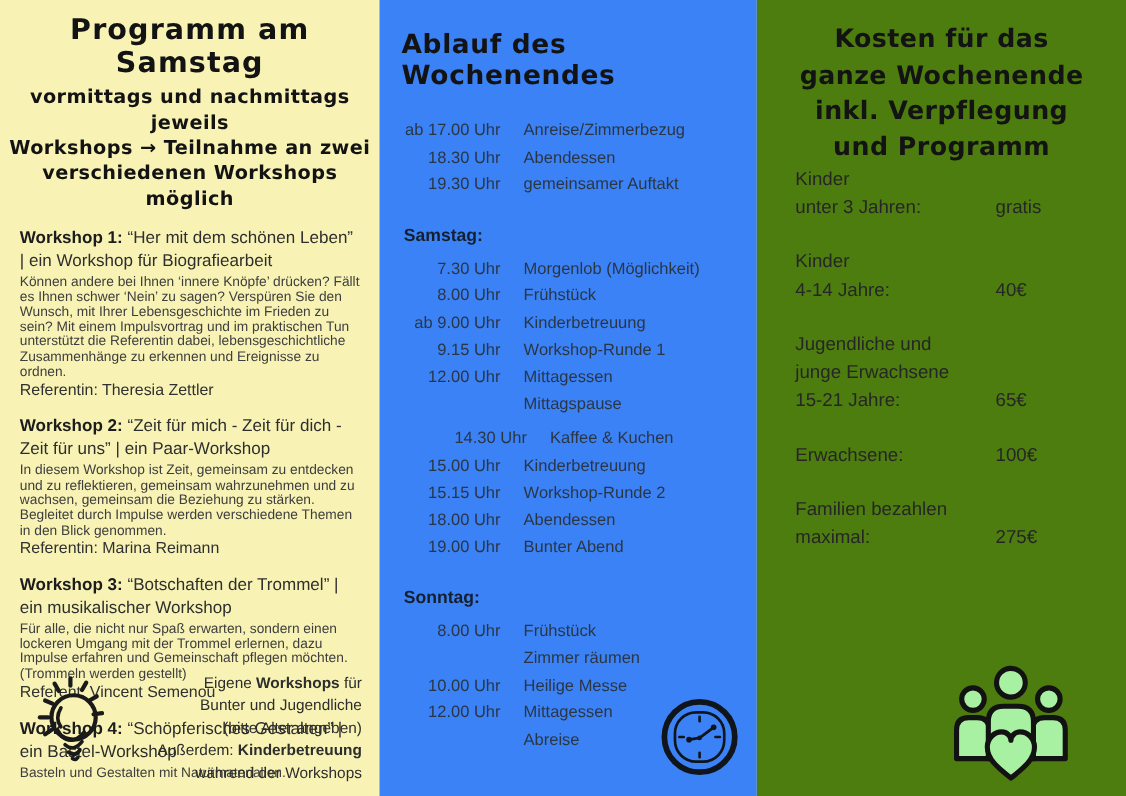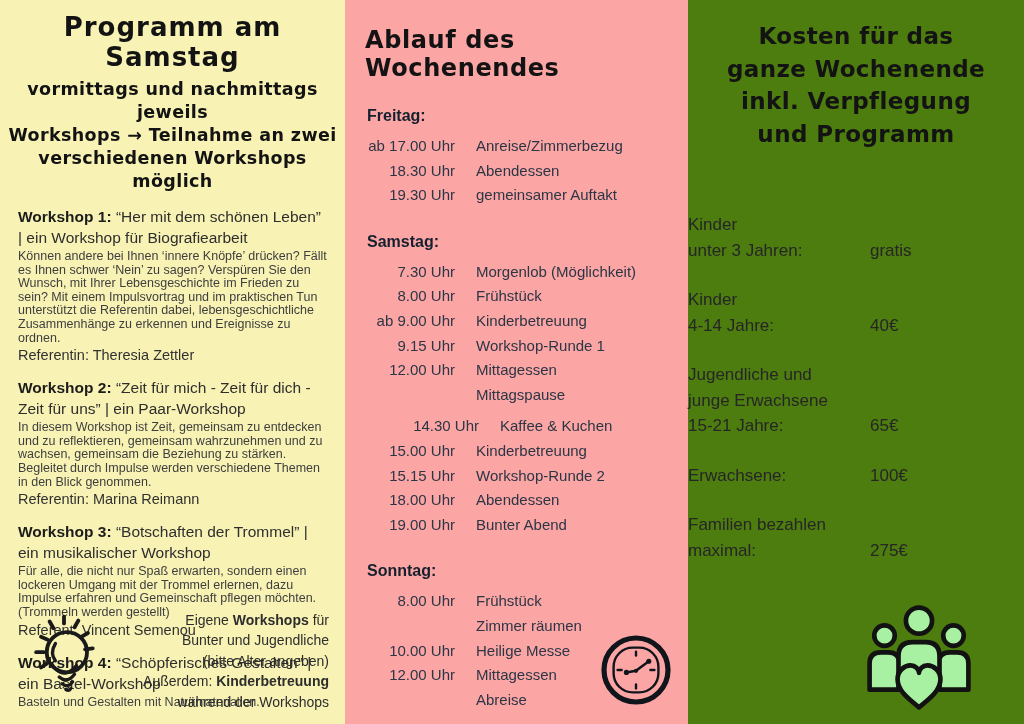--- a/index.html
+++ b/index.html
@@ -1,20 +1,20 @@
 <!DOCTYPE html>
 <html><head>
 <meta charset="utf-8">
 <style>
   html,body{margin:0;padding:0;}
   body{width:1024px;height:724px;font-family:"Liberation Sans",sans-serif;}
   .page{width:1024px;height:724px;display:flex;overflow:hidden;}
   .panel{position:relative;box-sizing:border-box;height:724px;}
   .panel.left{width:345px;background:#f8f3b5;}
-  .panel.mid{width:343px;background:#fca5a5;}
+  .panel.mid{width:343px;background:#3b82f6;}
   .panel.right{width:336px;background:#4d7c0f;}
 
   
   .hand{font-family:"DejaVu Sans",sans-serif;font-weight:700;color:#131313;}
 
   
   .left-title{font-size:26px;text-align:center;margin:12px 6px 0;letter-spacing:1px;}
   .left-subtitle{font-size:17.5px;line-height:23px;text-align:center;margin-top:6px;letter-spacing:.4px;}
   .ws{padding:0 18px;margin-top:13px;}
   .ws:first-of-type{margin-top:16px;}
@@ -31,21 +31,21 @@
   .day{margin-top:25px;}
   .day-head{font-size:16px;font-weight:700;color:#14202e;margin-left:22px;margin-bottom:9px;}
   .srow{display:flex;font-size:15px;line-height:24.6px;color:#2b3645;}
   .srow .time{width:110px;text-align:right;white-space:nowrap;}
   .srow .event{margin-left:21px;white-space:nowrap;}
   .srow.gap-top{margin-top:7px;padding-left:24px;}
   .clock-wrap{position:absolute;right:16px;bottom:18px;width:72px;height:72px;}
 
   
   .costs-title{font-size:23px;line-height:32.5px;text-align:center;margin:20px 10px 0;letter-spacing:.4px;}
-  .price-list{margin-top:62px;}
+  .price-list{padding-left:35px;}
   .price-item{display:flex;align-items:flex-end;margin-bottom:24px;font-size:17px;line-height:25.5px;color:#262626;}
   .price-label{width:182px;}
   .price-value{white-space:nowrap;}
   .family-wrap{position:absolute;left:170px;bottom:12px;width:122px;height:110px;}
   svg{display:block;width:100%;height:100%;}
 </style>
 </head>
 <body>
 
 <div class="page">
@@ -109,21 +109,20 @@
         <div><span>Außerdem: </span><b>Kinderbetreuung</b></div>
         <div>während der Workshops</div>
       </div>
     </div>
   </section>
 
   <section class="panel mid">
     <h2 class="hand mid-title">Ablauf des Wochenendes</h2>
 
     <div class="day">
-      <div class="day-head">Freitag:</div>
       <div class="srow">
           <span class="time">ab 17.00 Uhr</span>
           <span class="event">Anreise/Zimmerbezug</span>
         </div>
       <div class="srow">
           <span class="time">18.30 Uhr</span>
           <span class="event">Abendessen</span>
         </div>
       <div class="srow">
           <span class="time">19.30 Uhr</span>

